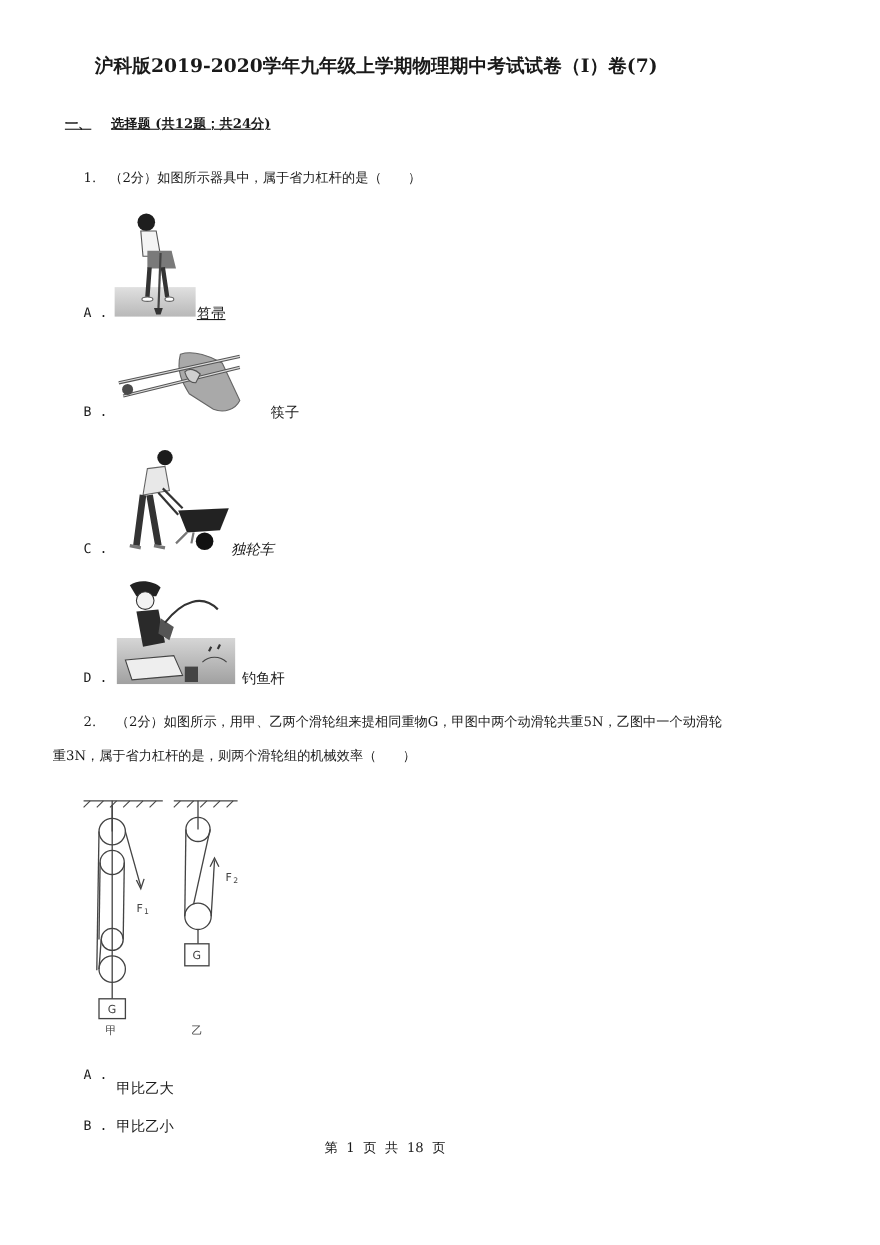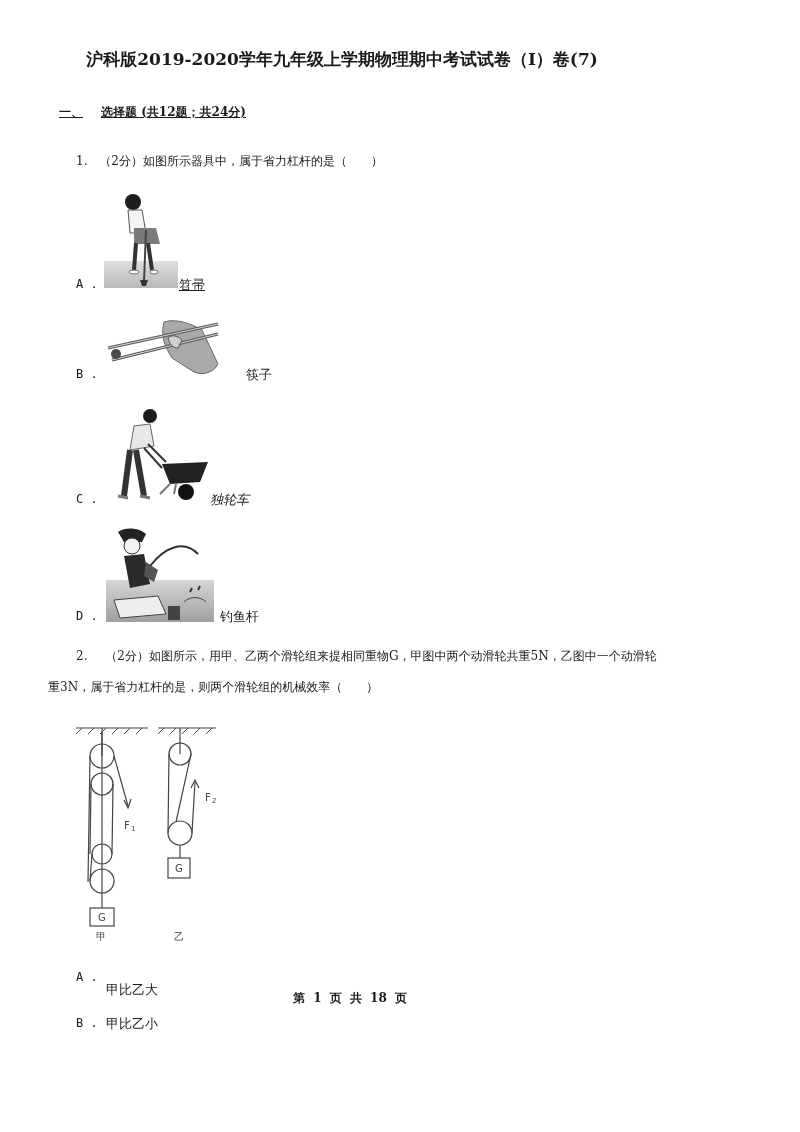--- a/index.html
+++ b/index.html
@@ -12,21 +12,21 @@
     left: 0; width: 684px; top: 48px; text-align: center;
     font-size: 17px; font-weight: bold; letter-spacing: 0px;
   }
   .section {
     left: 59px; top: 104px; font-size: 12px; font-weight: bold; text-decoration: underline;
   }
   .section .num { margin-right: 18px; }
   .q { font-size: 12px; line-height: 28px; }
   .opt-label { font-size: 12px; font-family: "DejaVu Sans Mono", "Liberation Mono", monospace; }
   .opt-text { font-size: 13px; }
-  .footer { left: 0; width: 700px; top: 990px; text-align: center; font-size: 12px; word-spacing: 4px; font-weight: bold; }
+  .footer { left: 0; width: 700px; top: 1035px; text-align: center; font-size: 12px; word-spacing: 4px; }
   svg { display: block; }
 </style>
 </head>
 <body>
 
 <div class="abs title">沪科版2019-2020学年九年级上学期物理期中考试试卷（I）卷(7)</div>
 
 <div class="abs section">
   <span class="num">一、</span><span>选择题 (共12题；共24分)</span>
 </div>

